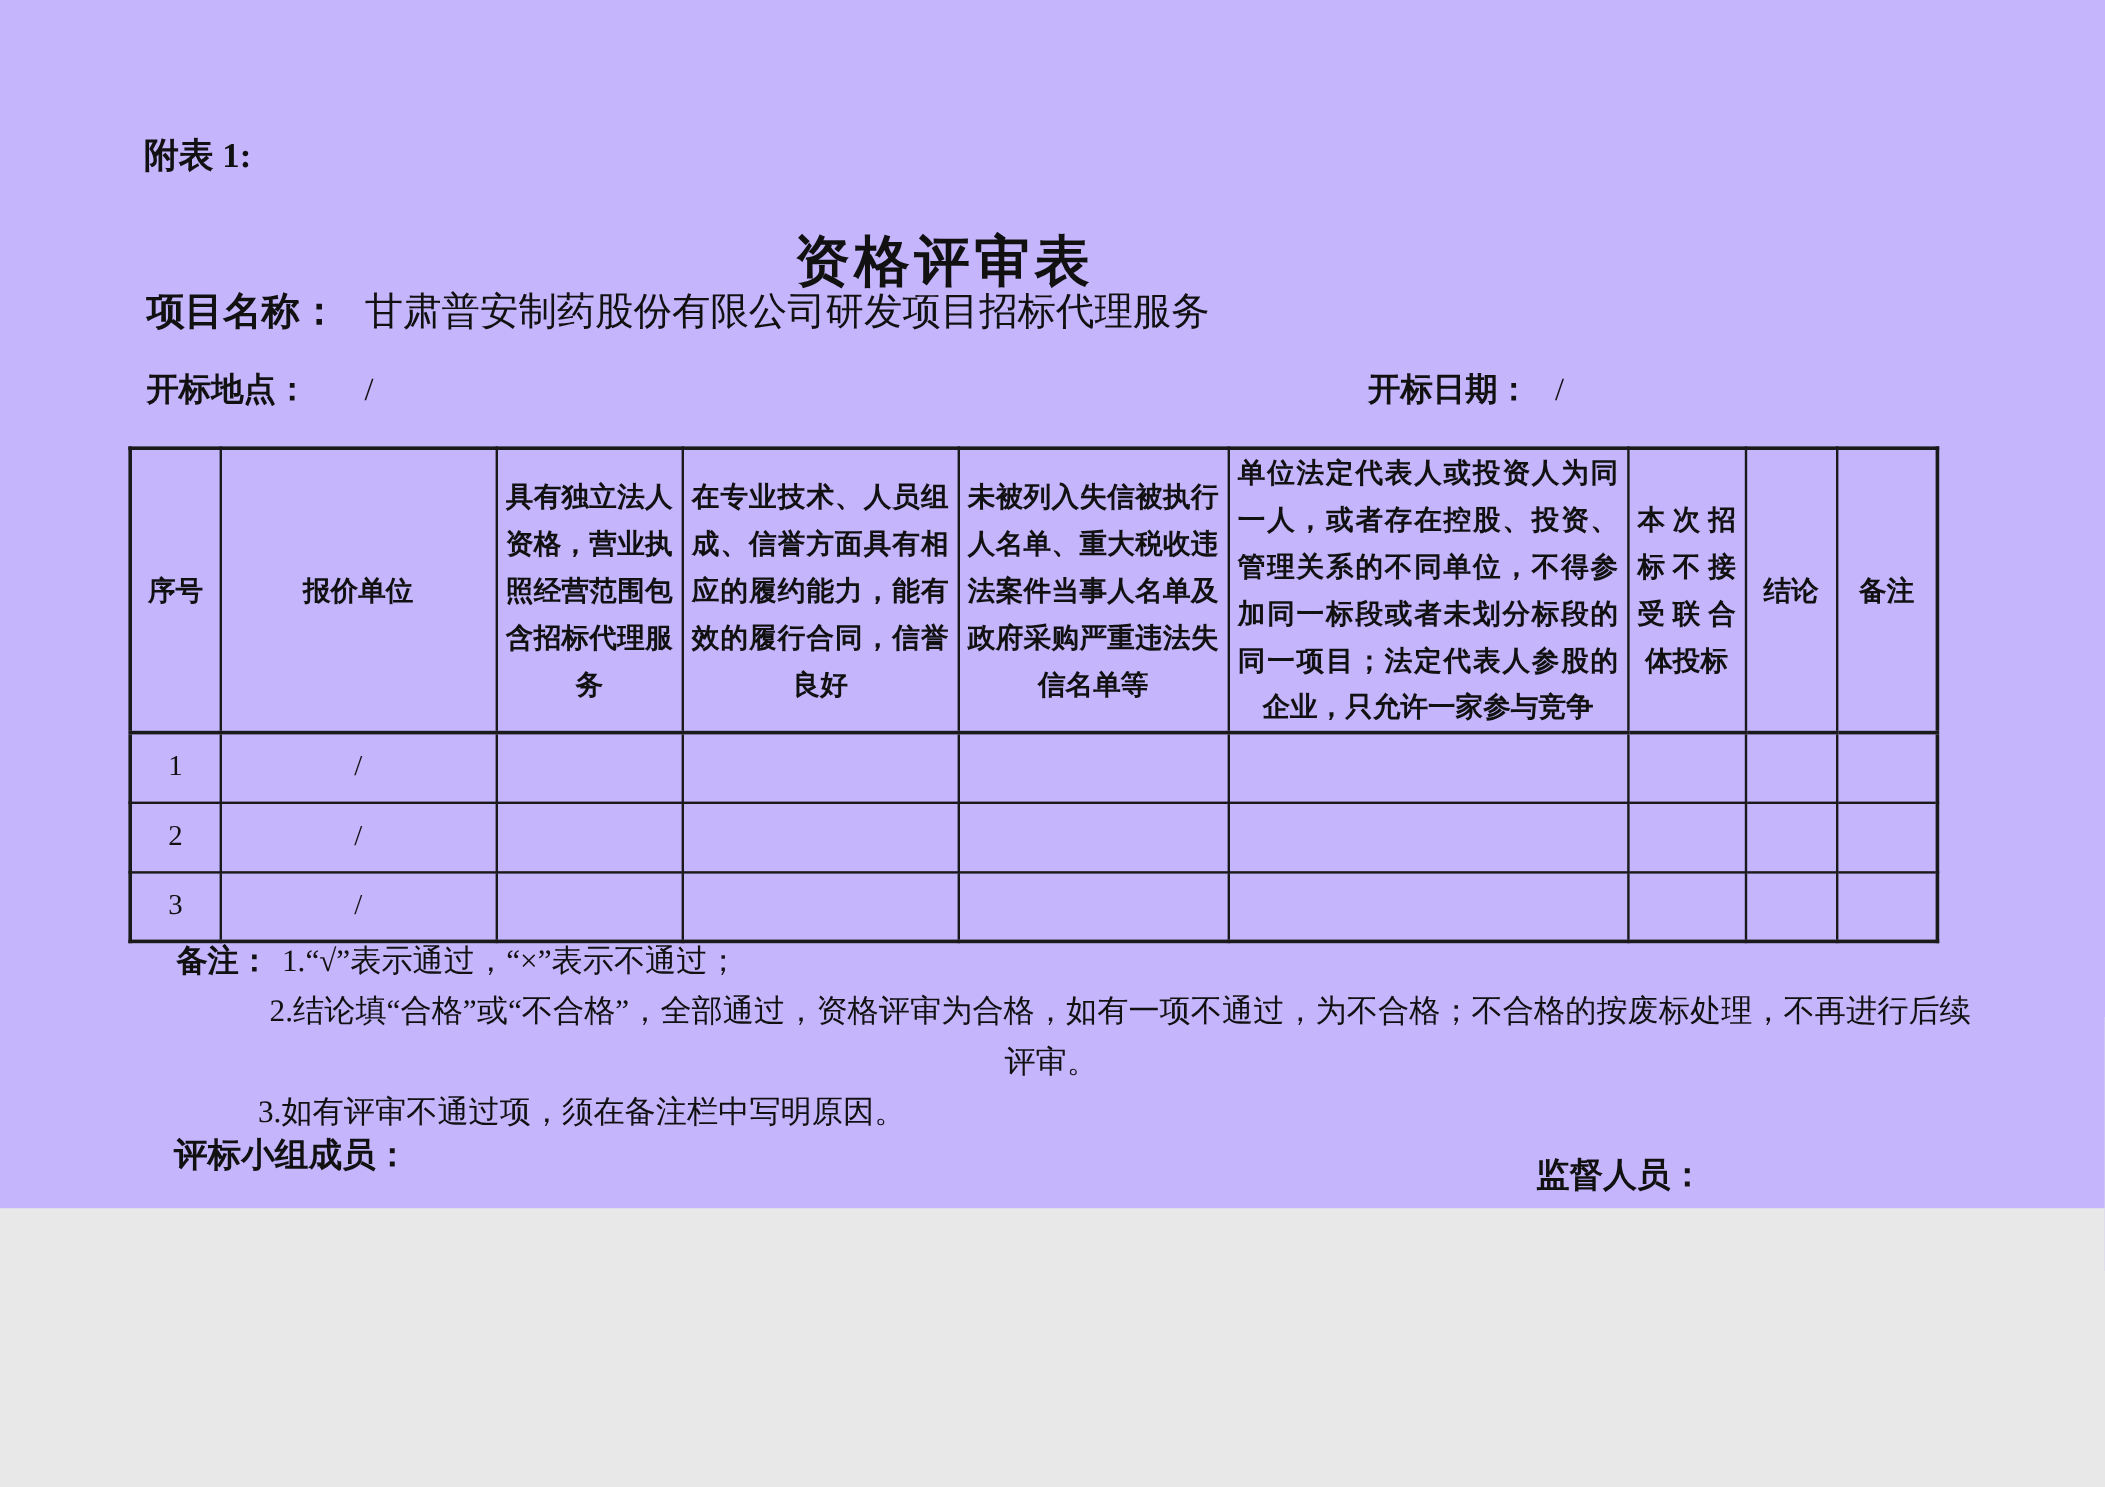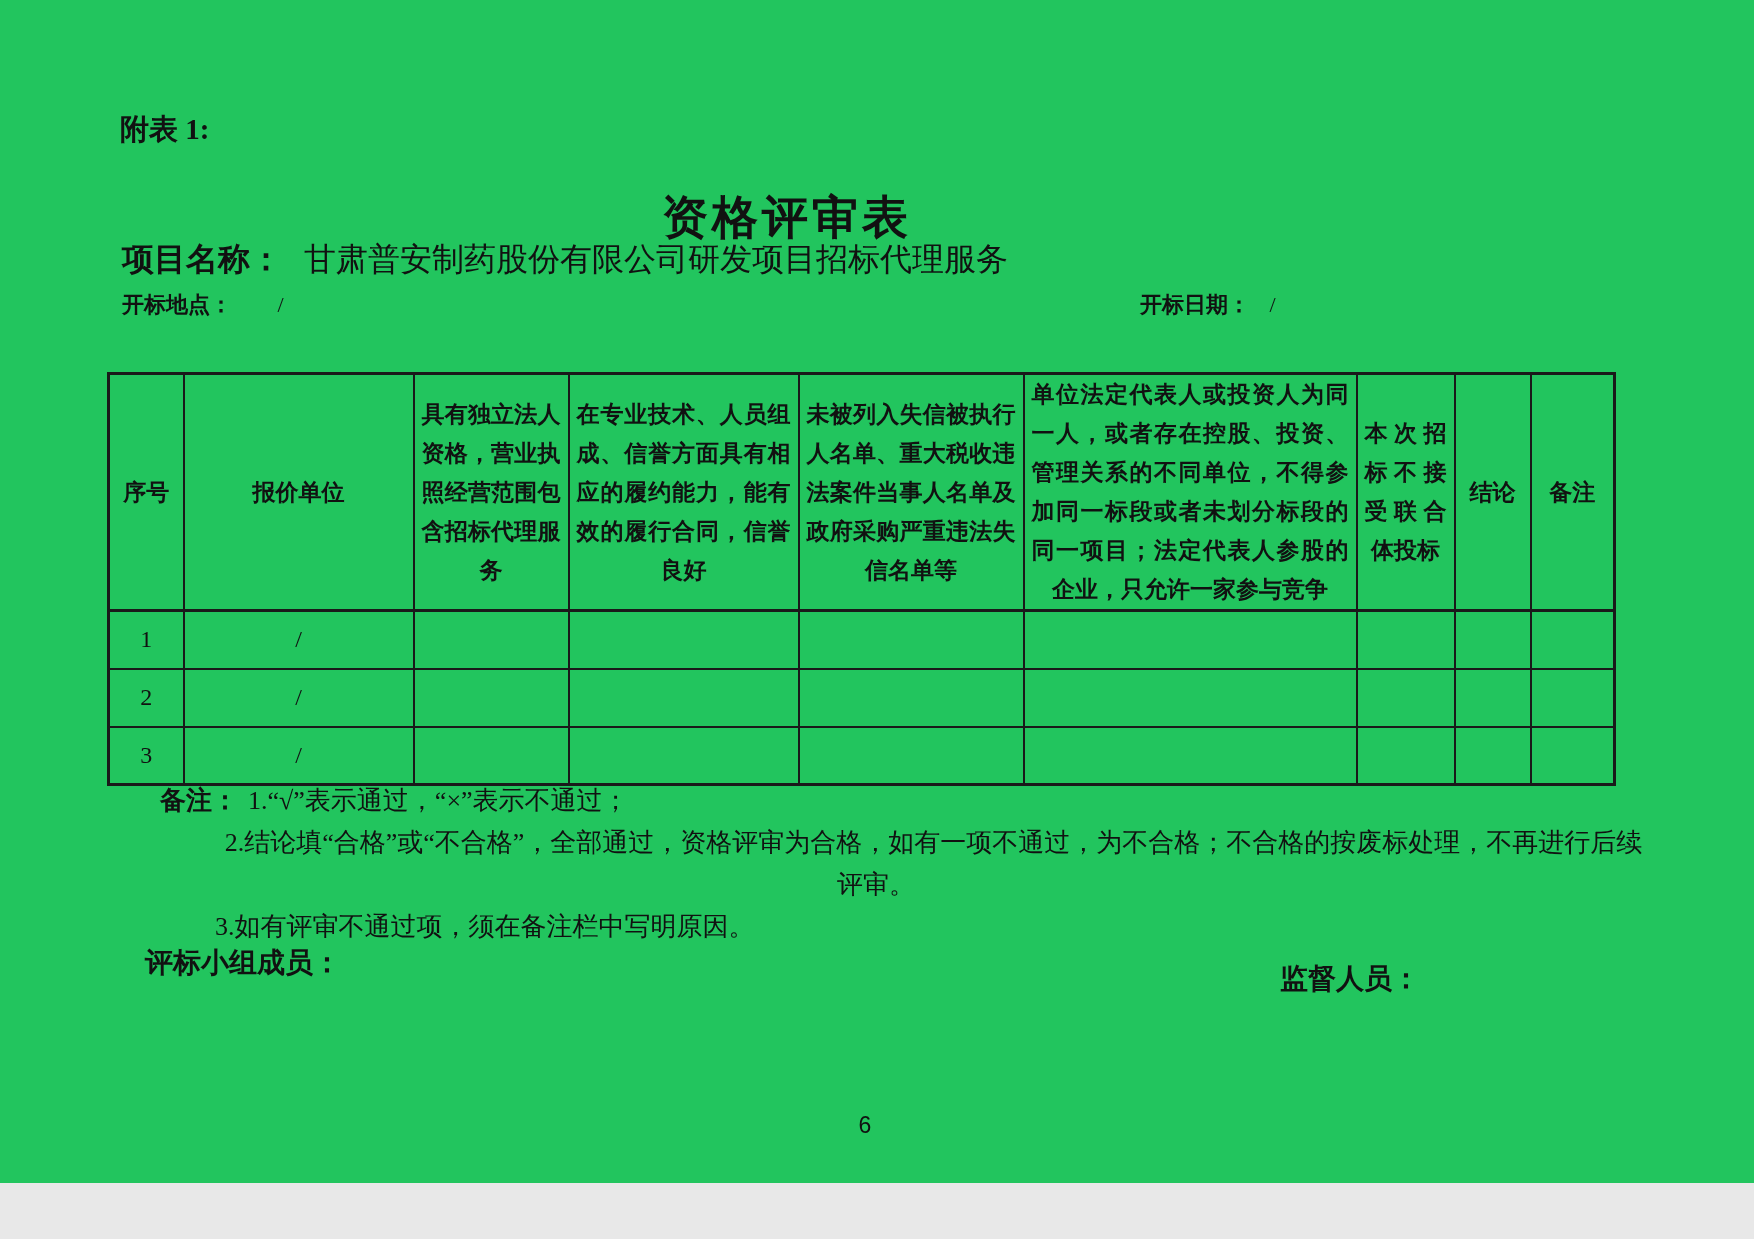--- a/index.html
+++ b/index.html
@@ -1,22 +1,22 @@
 <!DOCTYPE html>
 <html><head>
 <meta charset="utf-8">
 <style>
   * { box-sizing: border-box; }
   html, body { margin: 0; padding: 0; background: #e8e8e8; }
   .page {
     position: relative;
     width: 1754px;
-    height: 1183px;
+    height: 1007px;
     margin: 0 auto;
-    background: #22c55e;
+    background: #c4b5fd;
     color: #111111;
     font-family: "Liberation Serif", serif;
     overflow: hidden;
   }
 
   .attach-label {
     position: absolute;
     left: 120px;
     top: 110px;
     font-size: 29px;
@@ -36,22 +36,22 @@
   }
 
   .meta-project {
     position: absolute;
     left: 122px;
     top: 238px;
     font-size: 32px;
   }
   .meta-line {
     position: absolute;
-    top: 290px;
-    font-size: 22px;
+    top: 306px;
+    font-size: 27px;
   }
   .meta-place { left: 122px; }
   .meta-date  { left: 1140px; }
   .meta-label { font-weight: 700; }
   .meta-value { font-weight: 400; margin-left: 14px; }
   .meta-value.wide-gap { margin-left: 40px; }
 
   table.review-table {
     position: absolute;
     left: 107px;
@@ -84,21 +84,21 @@
   }
 
   .notes {
     position: absolute;
     left: 100px;
     top: 780px;
     width: 1552px;
     font-size: 26px;
     line-height: 42px;
   }
-  .notes .note-row-1 { margin-left: 60px; }
+  .notes .note-row-1 { margin-left: 47px; }
   .notes .notes-label { font-weight: 700; margin-right: 10px; }
   .notes .note-2 { text-indent: 115px; text-align: center; }
   .notes .note-3 { margin-left: 115px; }
 
   .sig-line {
     position: absolute;
     top: 944px;
     font-size: 28px;
     font-weight: 700;
   }

